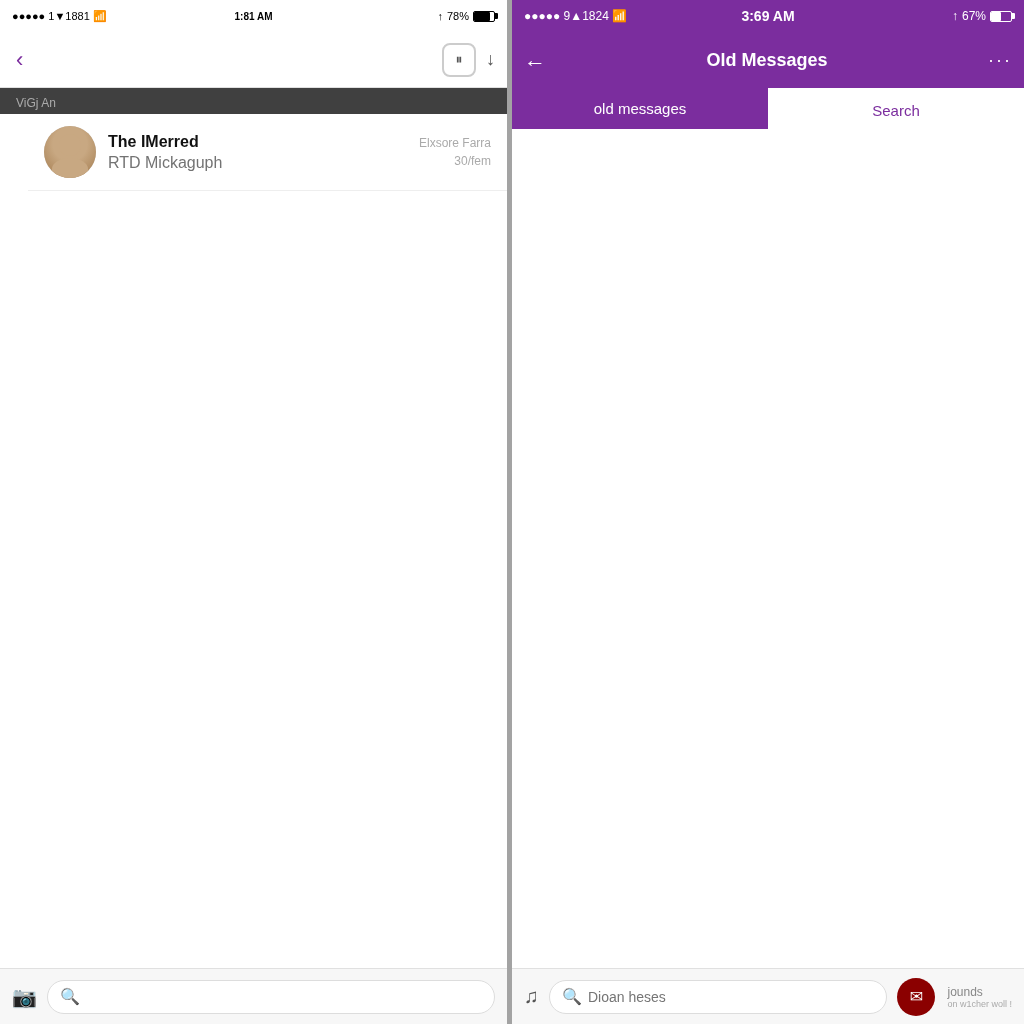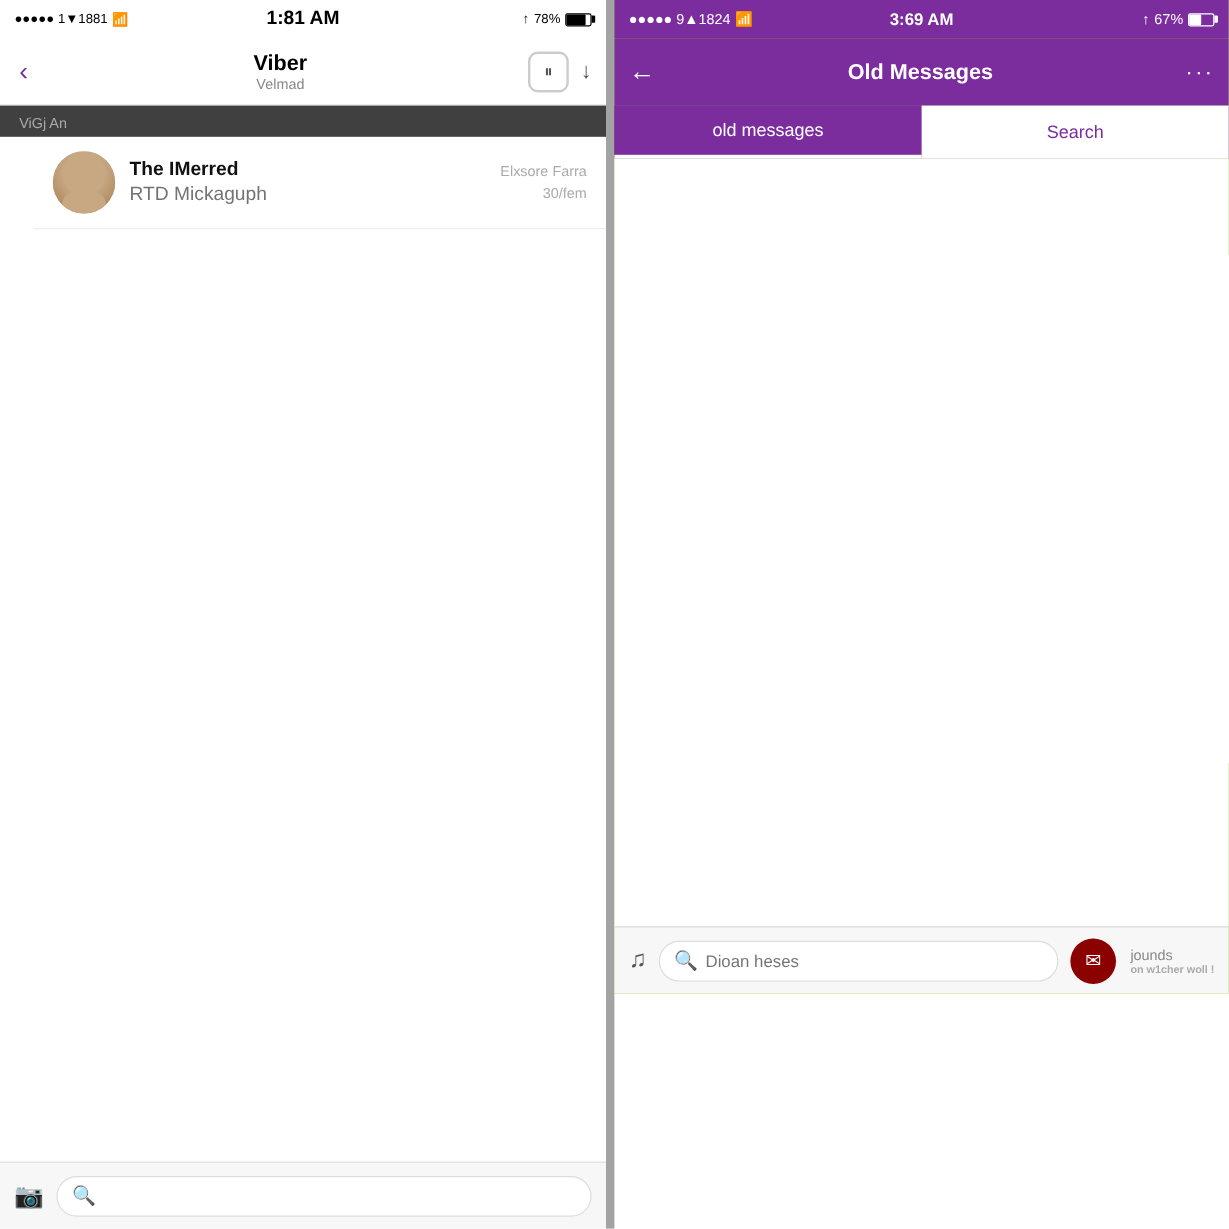--- a/index.html
+++ b/index.html
@@ -13,21 +13,21 @@
       background: #fff;
     }
 
     
     .left-panel {
       width: 512px;
       height: 1024px;
       background: #fff;
       display: flex;
       flex-direction: column;
-      border-right: 7px solid #a3a3a3;
+      border-right: 5px solid #a3a3a3;
     }
 
     .status-bar-left {
       height: 32px;
       background: #fff;
       display: flex;
       align-items: center;
       justify-content: space-between;
       padding: 0 12px;
       font-size: 12px;
@@ -273,22 +273,22 @@
       outline: none;
       background: transparent;
       font-size: 14px;
       color: #333;
       flex: 1;
     }
 
     
     .right-panel {
       width: 512px;
-      height: 828px;
-      background: #84cc16;
+      height: 1024px;
+      background: #be185d;
       display: flex;
       flex-direction: column;
     }
 
     .status-bar-right {
       height: 32px;
       background: #7b2d9e;
       display: flex;
       align-items: center;
       justify-content: space-between;
@@ -429,36 +429,32 @@
 </head>
 <body>
 
 <div class="left-panel">
 
   <div class="status-bar-left" style="position:relative;">
     <div class="status-left-group">
       <span>●●●●● 1▼1881</span>
       <span>📶</span>
     </div>
-    <span style="position:absolute;left:50%;transform:translateX(-50%);font-weight:600;font-size:16px;">1:81 AM</span>
+    <span style="position:absolute;left:50%;transform:translateX(-50%);font-weight:600;font-size:10px;">1:81 AM</span>
     <div class="status-right-left">
       <span>↑</span>
       <span>78%</span>
       <span class="battery-bar" style="color:#000;">
         <div class="battery-fill" style="width:78%;"></div>
       </span>
     </div>
   </div>
 
   <div class="nav-bar-left">
     <span class="nav-back">‹</span>
-    <div class="nav-title-group">
-      <div class="nav-title">Viber</div>
-      <div class="nav-subtitle">Velmad</div>
-    </div>
     <div class="nav-icons-right">
       <div class="nav-icon-btn">
         <span>⏸</span>
       </div>
       <span class="nav-icon-download">↓</span>
     </div>
   </div>
 
   <div class="section-label">ViGj An</div>
 
@@ -528,17 +524,17 @@
     <span class="music-icon">♫</span>
     <div class="search-input-wrap">
       <span>🔍</span>
       <input type="text" placeholder="Dioan heses" style="">
     </div>
     <div class="email-btn">
       <span>✉</span>
     </div>
     <div style="display:flex;flex-direction:column;justify-content:center;">
       <span class="bottom-text">jounds</span>
-      <span class="bottom-text" style="font-size:9px;color:#aaa;font-weight:bold;">on w1cher woll !</span>
+      <span class="bottom-text" style="font-size:9px;color:#aaa;">on w1cher woll !</span>
     </div>
   </div>
 
 </div>
 
 </body></html>

